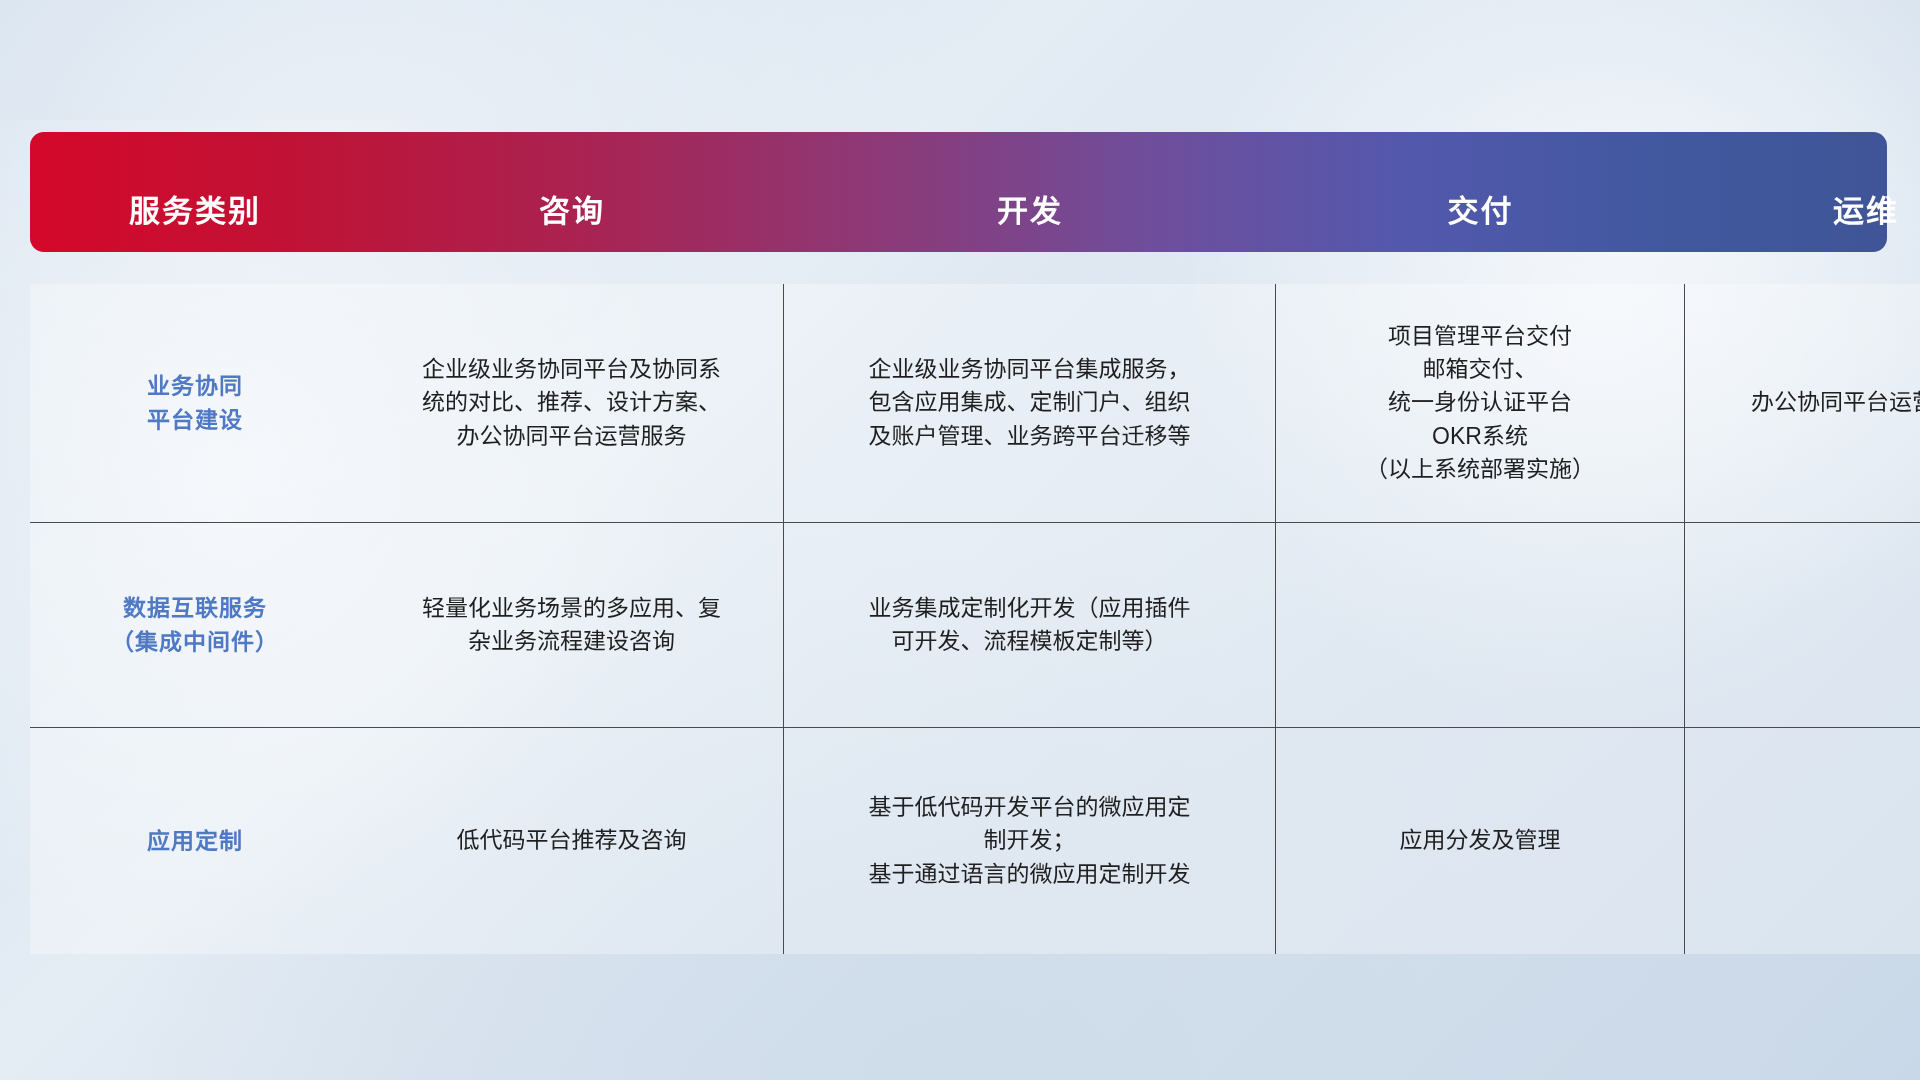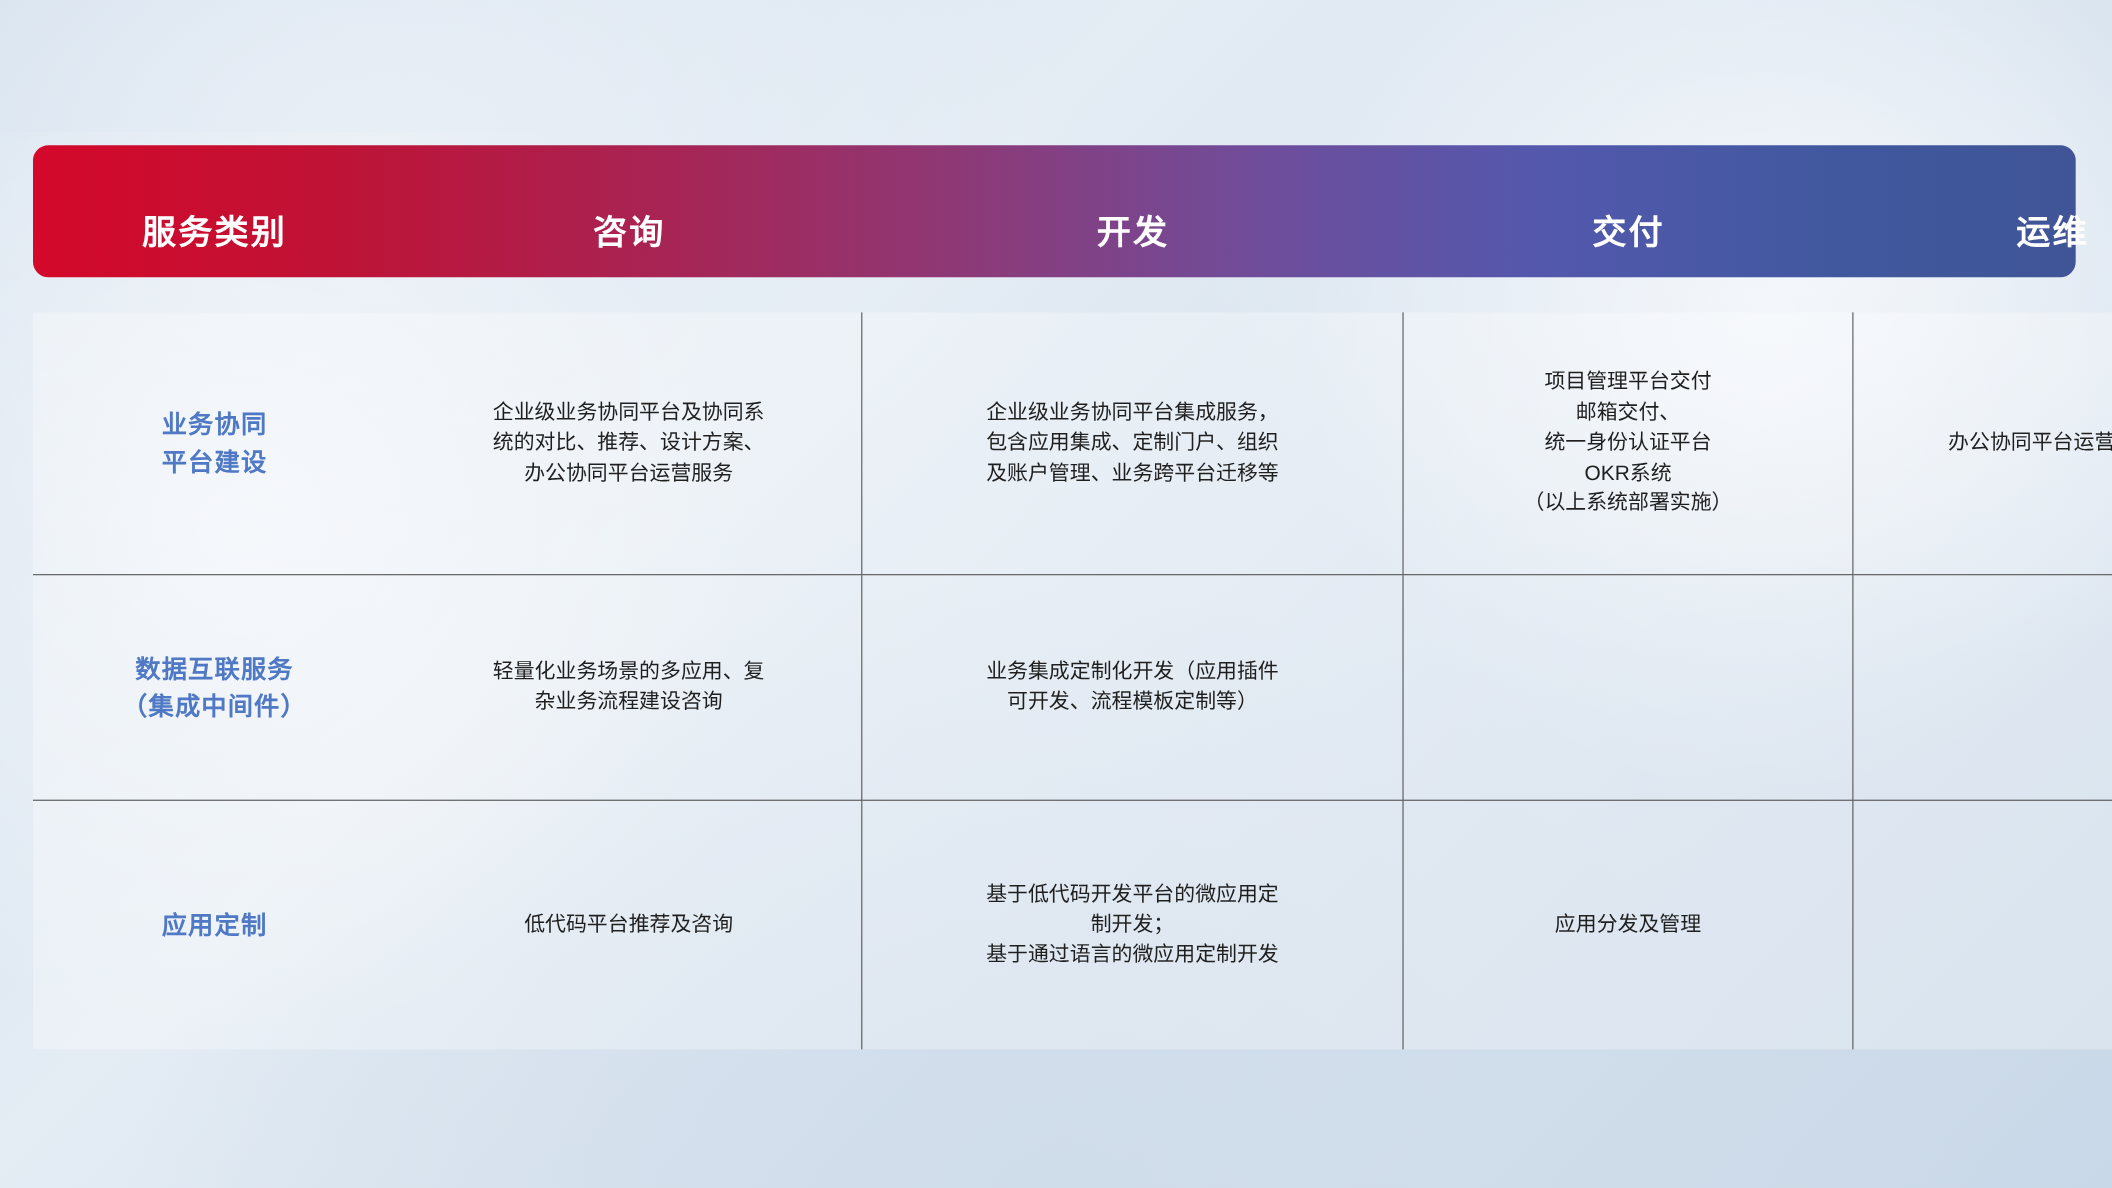--- a/index.html
+++ b/index.html
@@ -101,21 +101,21 @@
   }
 
   
   tbody td {
     background: rgba(255,255,255,0.30);
     border-right: 1.6px solid #4a4a4a;
     border-bottom: 1.6px solid #4a4a4a;
     vertical-align: middle;
     text-align: center;
     padding: 18px 16px;
-    font-size: 19px;
+    font-size: 23px;
     line-height: 1.45;
     color: #1f1f1f;
   }
   tbody tr td:last-child {
     border-right: none;
   }
   tbody tr:last-child td {
     border-bottom: none;
   }
   tbody tr td.cat-cell {

